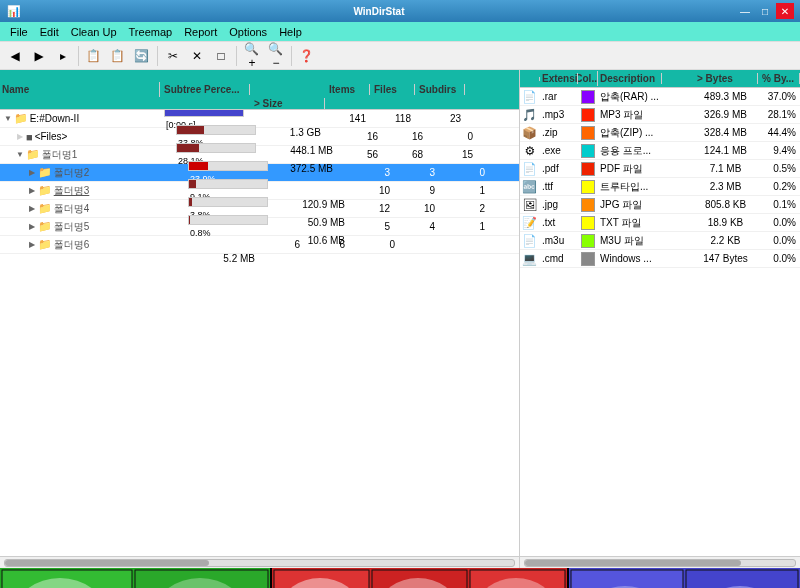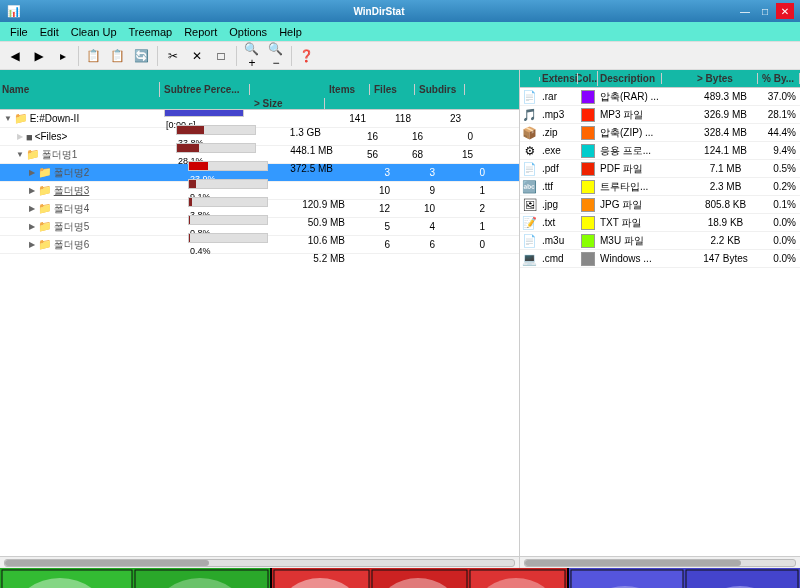--- a/index.html
+++ b/index.html
@@ -341,26 +341,20 @@
         <div class="col-files">4</div>
         <div class="col-subdirs">1</div>
       </div>
 
       <div class="tree-row" style="padding-left: 24px;">
         <div class="col-name">
           <span class="expand-btn">▶</span>
           <span style="color:#f5c518; font-size:11px; margin-right:2px;">📁</span>
           <span style="color:#555;">폴더명6</span>
         </div>
-        <div class="col-percent">
-          <div class="bar-container">
-            <div class="bar-fill" style="width:0.5%; background:#882222;"></div>
-          </div>
-          <span style="margin-left:2px; font-size:9px;">0.4%</span>
-        </div>
         <div class="col-size">5.2 MB</div>
         <div class="col-items">6</div>
         <div class="col-files">6</div>
         <div class="col-subdirs">0</div>
       </div>
     </div>
     <div class="scroll-area">
       <div class="h-scrollbar">
         <div class="h-scroll-thumb"></div>
       </div>

